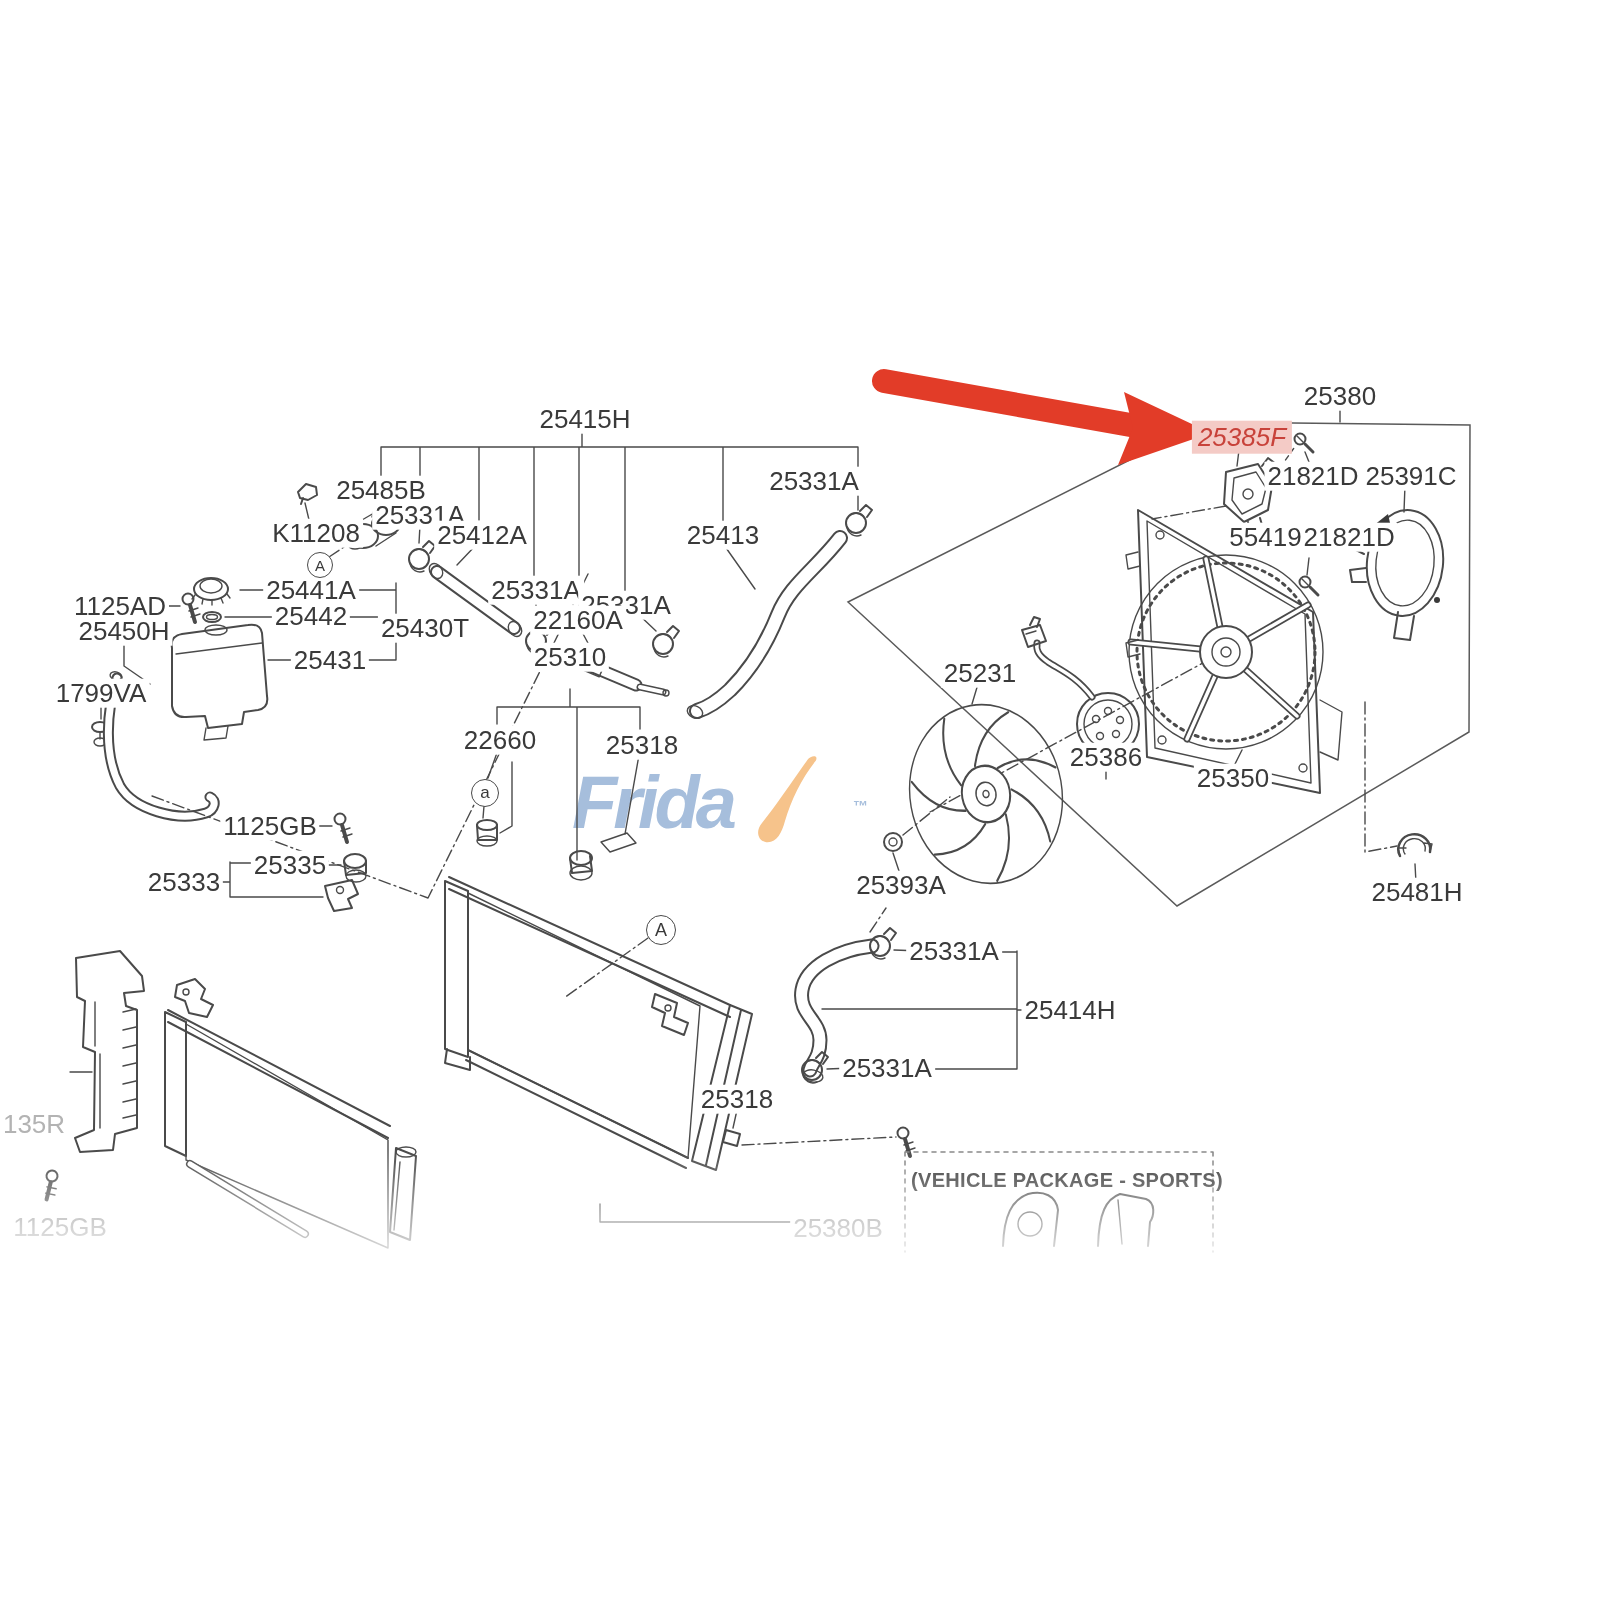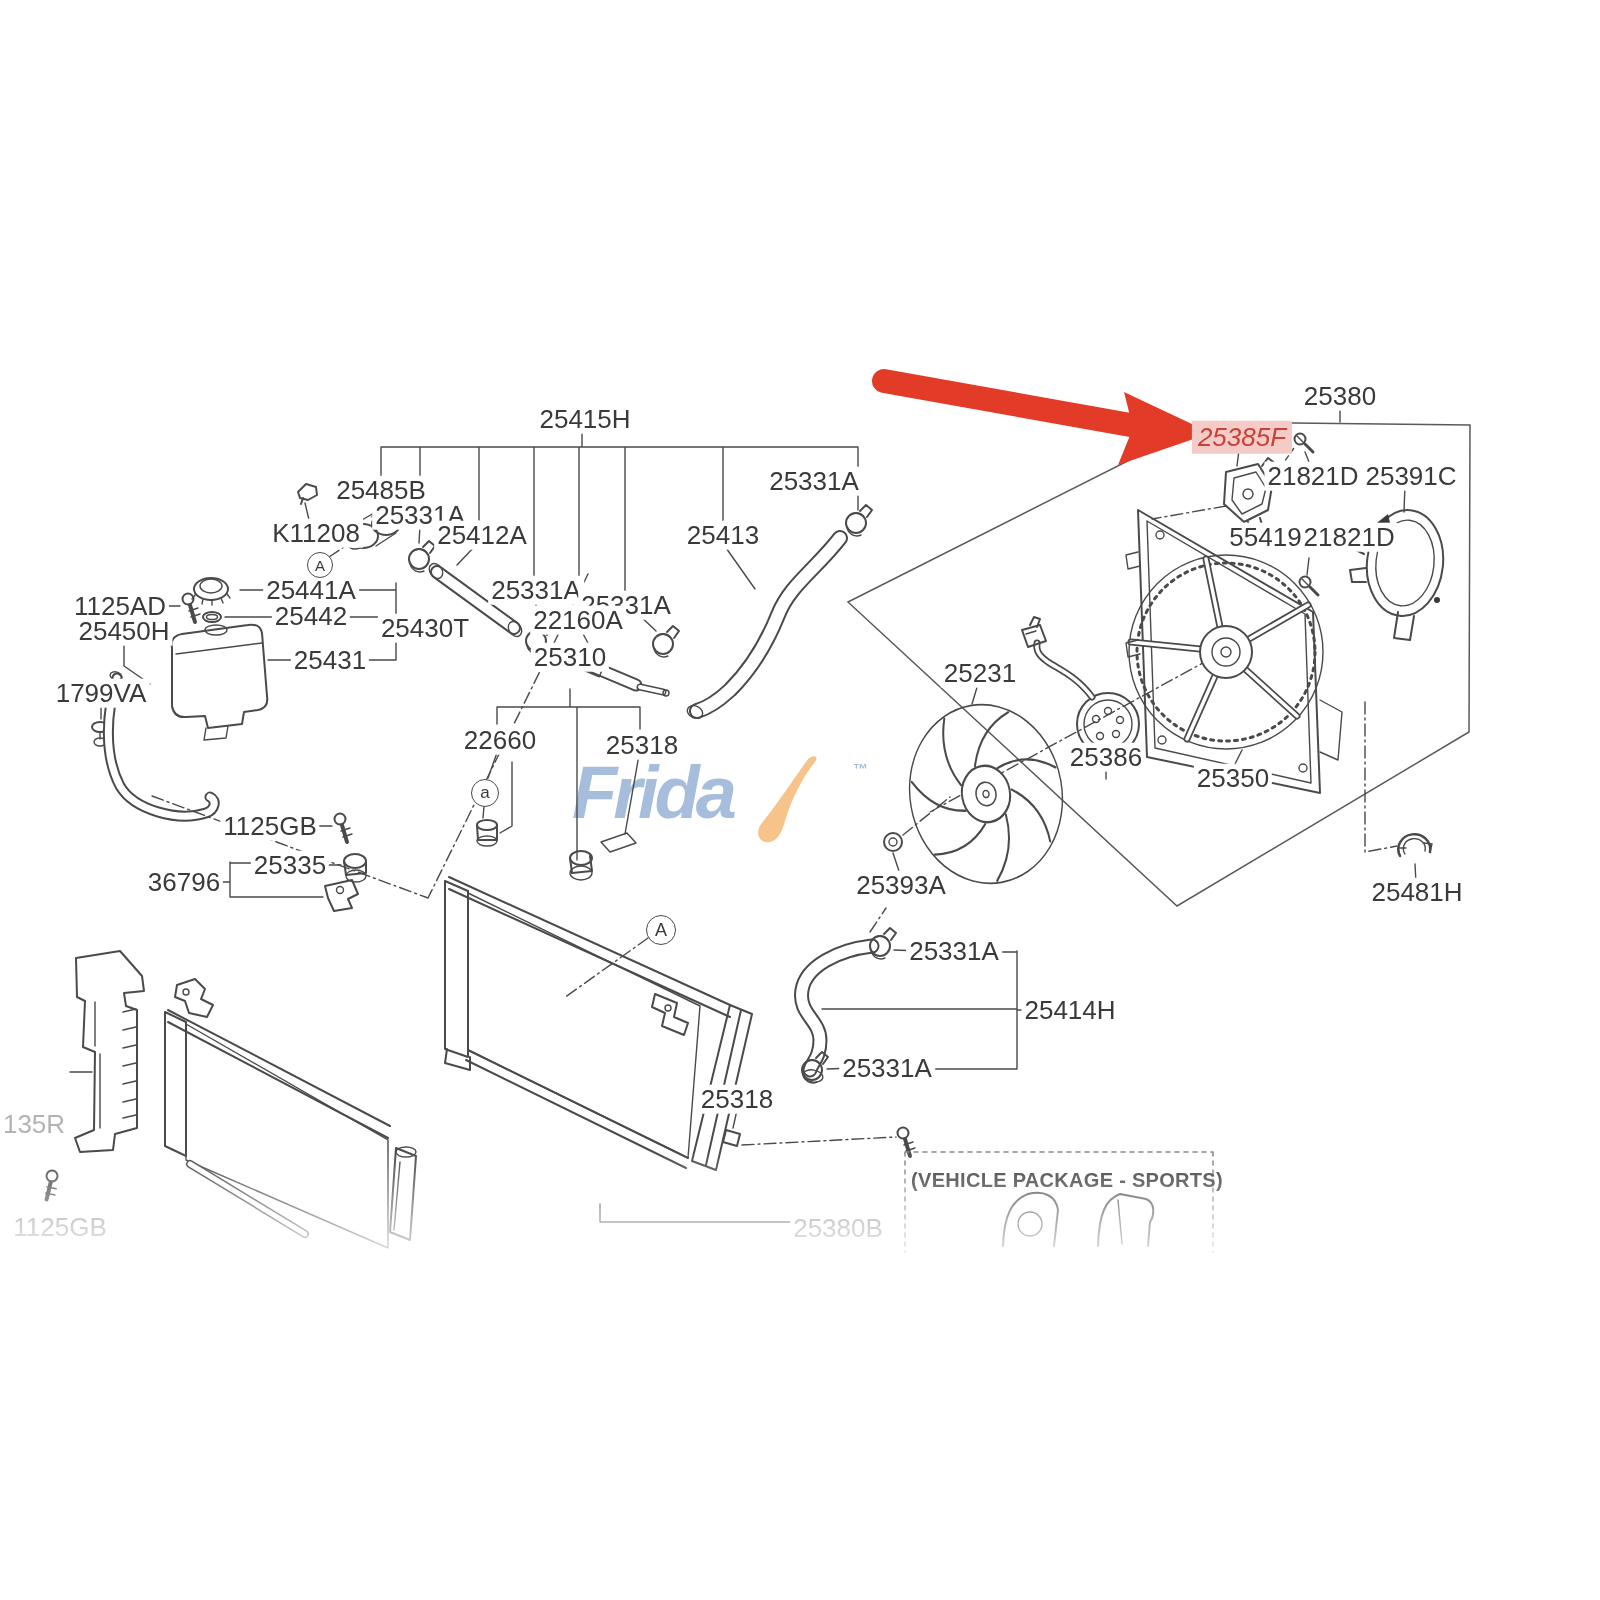--- a/index.html
+++ b/index.html
@@ -17,21 +17,21 @@
       color:#3a3a3a;background:#fff;padding:0 3px;white-space:nowrap;z-index:3;}
   .hl{background:#f4cbc6;color:#c8423a;padding:2px 6px;z-index:4;font-style:italic;}
   .grey{color:#b3b3b3;}
   .fadelbl{color:#8f8f8f;}
   .note{font-weight:700;font-size:20px;letter-spacing:.3px;background:transparent;}
   .stack{display:flex;flex-direction:row;align-items:center;gap:2px;}
   
   .circ{position:absolute;transform:translate(-50%,-50%);border:1.8px solid #4a4a4a;border-radius:50%;
         display:flex;align-items:center;justify-content:center;background:#fff;color:#3a3a3a;z-index:3;}
   
-  .logo{position:absolute;left:572px;top:756px;display:flex;align-items:flex-start;z-index:0;gap:40px;}
+  .logo{position:absolute;left:572px;top:756px;display:flex;align-items:center;z-index:0;gap:40px;}
   .lgb{font:italic 700 74px/1 "Liberation Sans",sans-serif;letter-spacing:-4px;color:#a6bedc;}
   .swoosh{position:relative;width:66px;height:96px;margin:-2px -12px 0 -16px;z-index:2;left:0;top:0;}
   .lgtm{font:700 15px "Liberation Sans",sans-serif;color:#a6bedc;margin:4px 0 0 2px;}
   
   .fade1{position:absolute;left:0;top:1150px;width:100%;height:120px;z-index:5;
          background:linear-gradient(rgba(255,255,255,0),rgba(255,255,255,.95));}
   .fade2{position:absolute;left:0;top:1268px;width:100%;height:332px;background:#fff;z-index:5;}
 </style>
 </head>
 <body>
@@ -300,21 +300,21 @@
   <div class="pl" style="left:814px;top:481px">25331A</div>
   <div class="pl" style="left:311px;top:590px">25441A</div>
   <div class="pl" style="left:311px;top:616px">25442</div>
   <div class="pl" style="left:425px;top:628px">25430T</div>
   <div class="pl" style="left:330px;top:660px">25431</div>
   <div class="pl" style="left:120px;top:606px">1125AD</div>
   <div class="pl" style="left:124px;top:631px">25450H</div>
   <div class="pl" style="left:101px;top:693px">1799VA</div>
   <div class="pl" style="left:270px;top:826px">1125GB</div>
   <div class="pl" style="left:290px;top:865px">25335</div>
-  <div class="pl" style="left:184px;top:882px">36796</div>
+  <div class="pl" style="left:184px;top:882px">25333</div>
   <div class="pl" style="left:570px;top:657px">25310</div>
   <div class="pl" style="left:500px;top:740px">22660</div>
   <div class="pl" style="left:642px;top:745px">25318</div>
   <div class="pl" style="left:737px;top:1099px">25318</div>
   <div class="pl" style="left:1340px;top:396px">25380</div>
   <div class="pl hl" style="left:1242px;top:437px">25385F</div>
   <div class="pl" style="left:1313px;top:476px">21821D</div>
   <div class="pl" style="left:1411px;top:476px">25391C</div>
   <div class="pl stack" style="left:1312px;top:537px">
     <span>55419</span>

